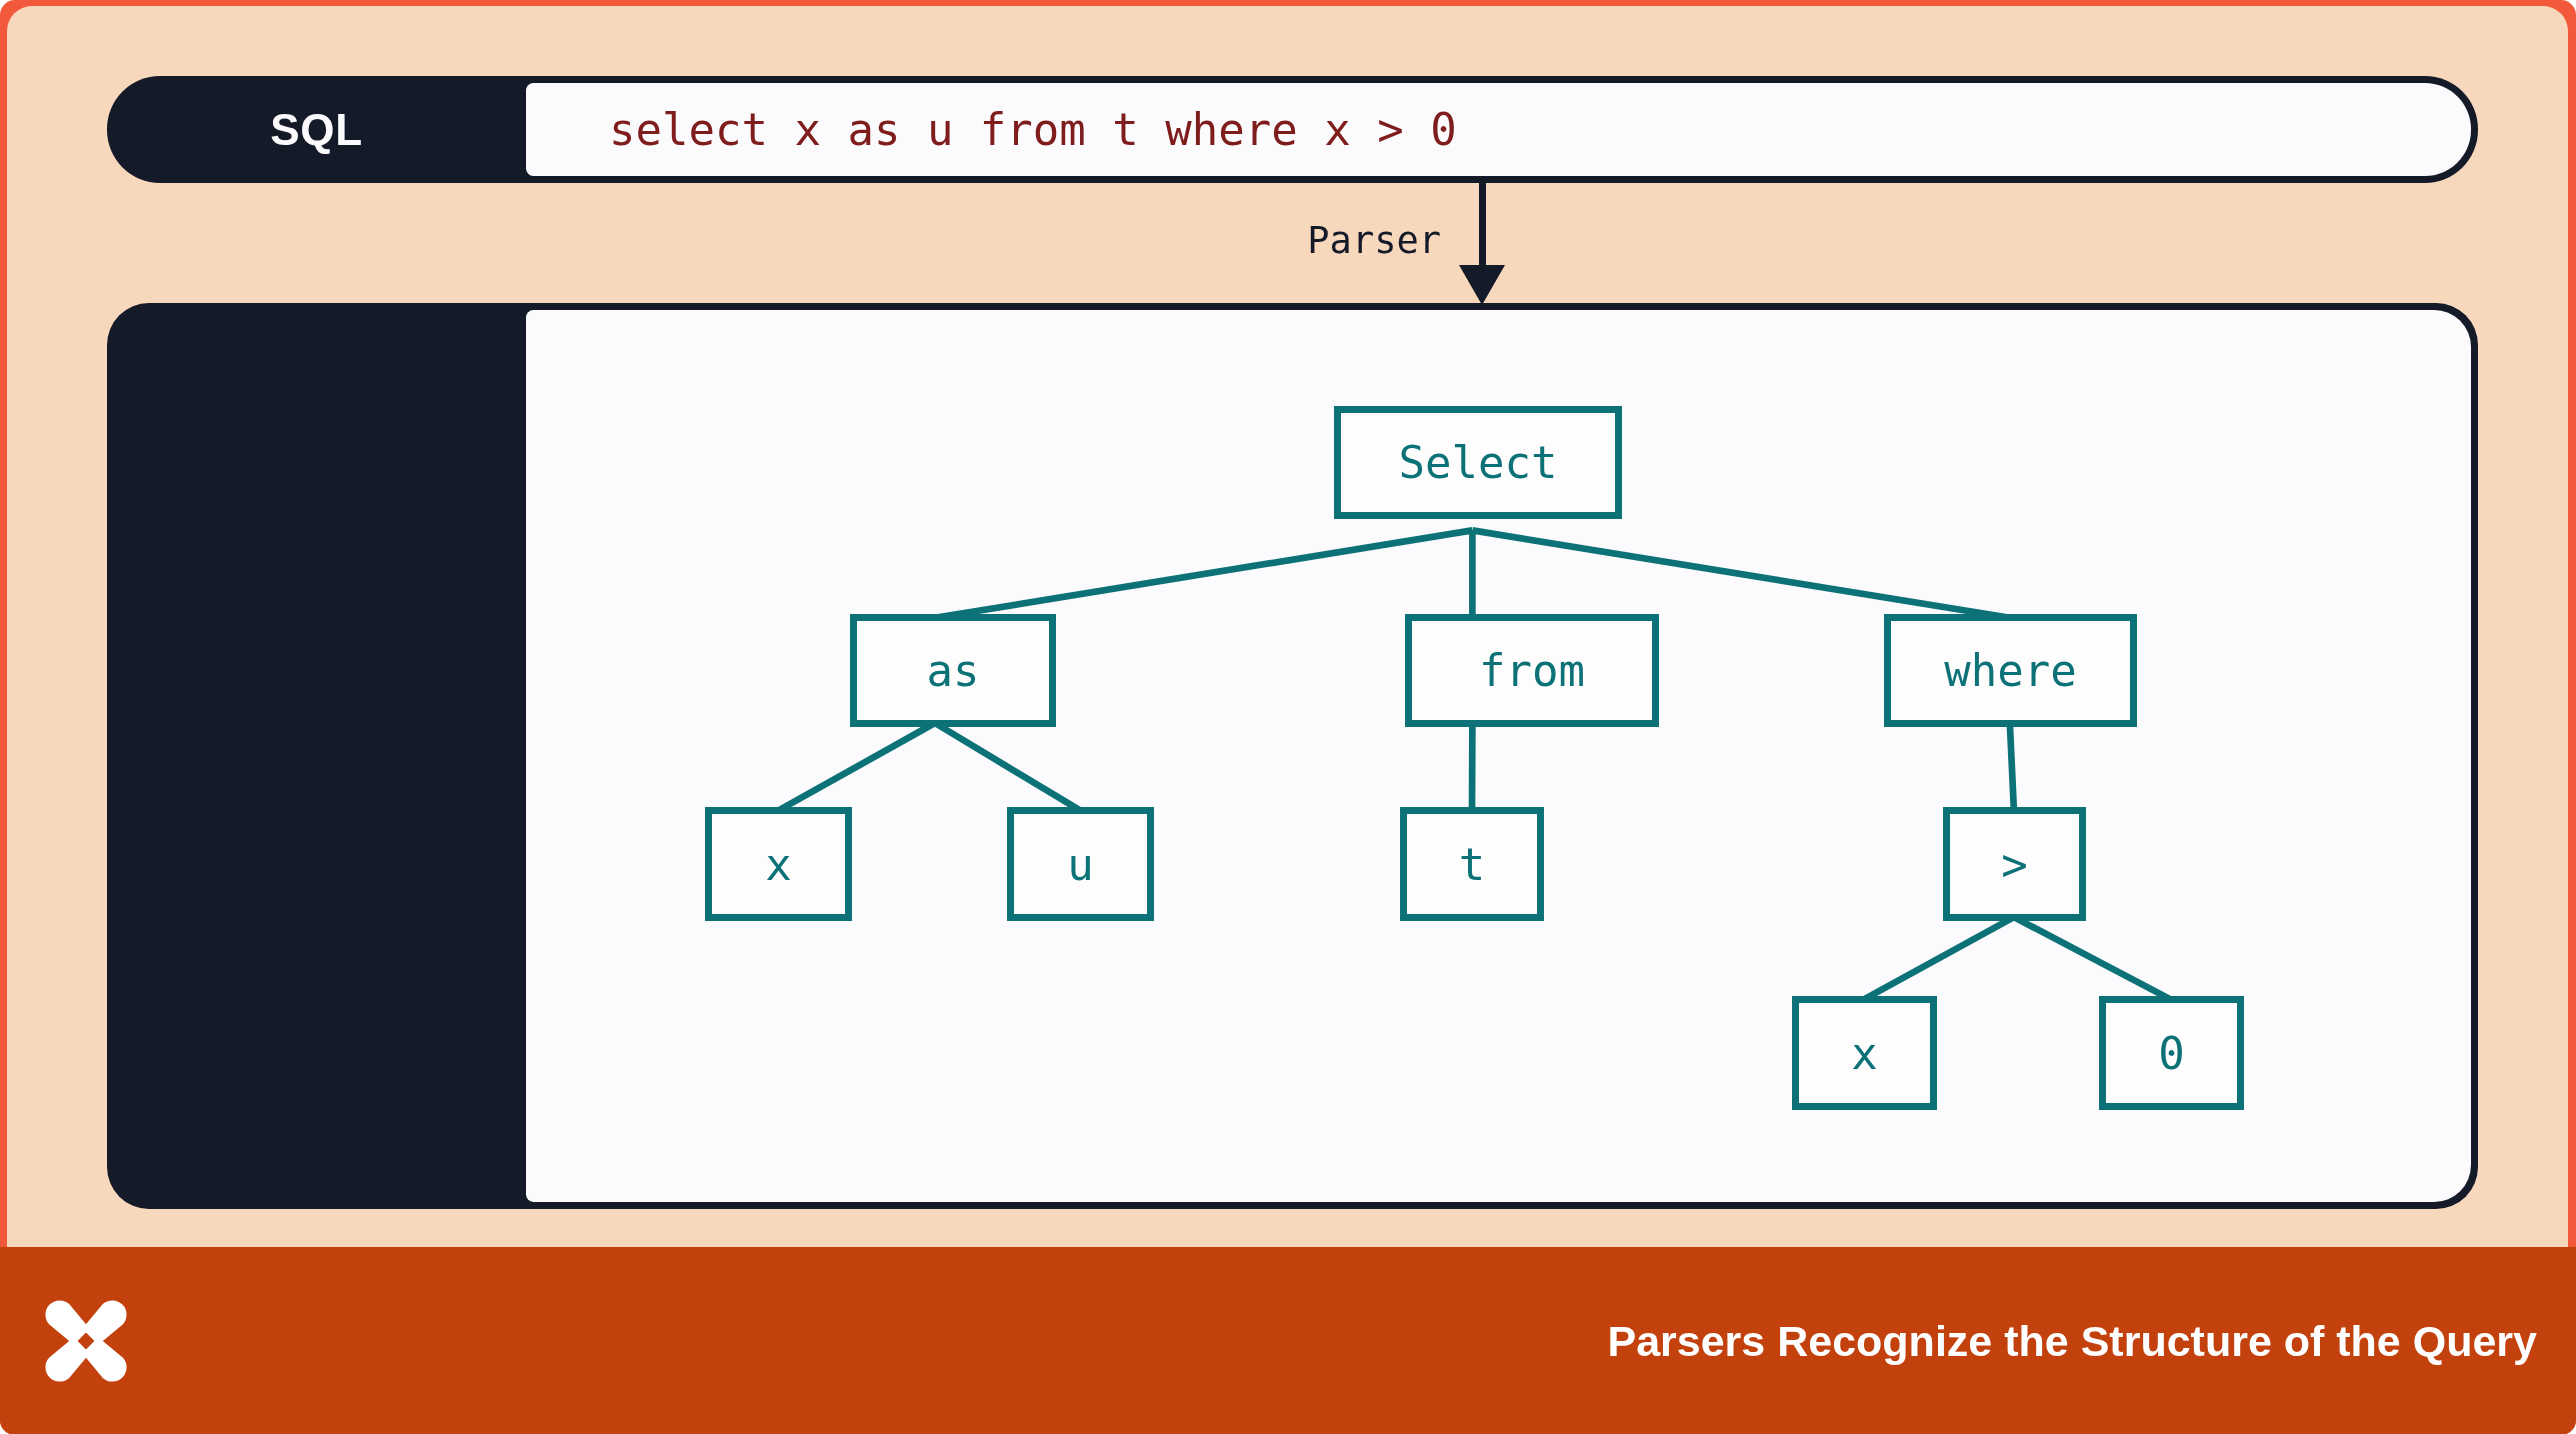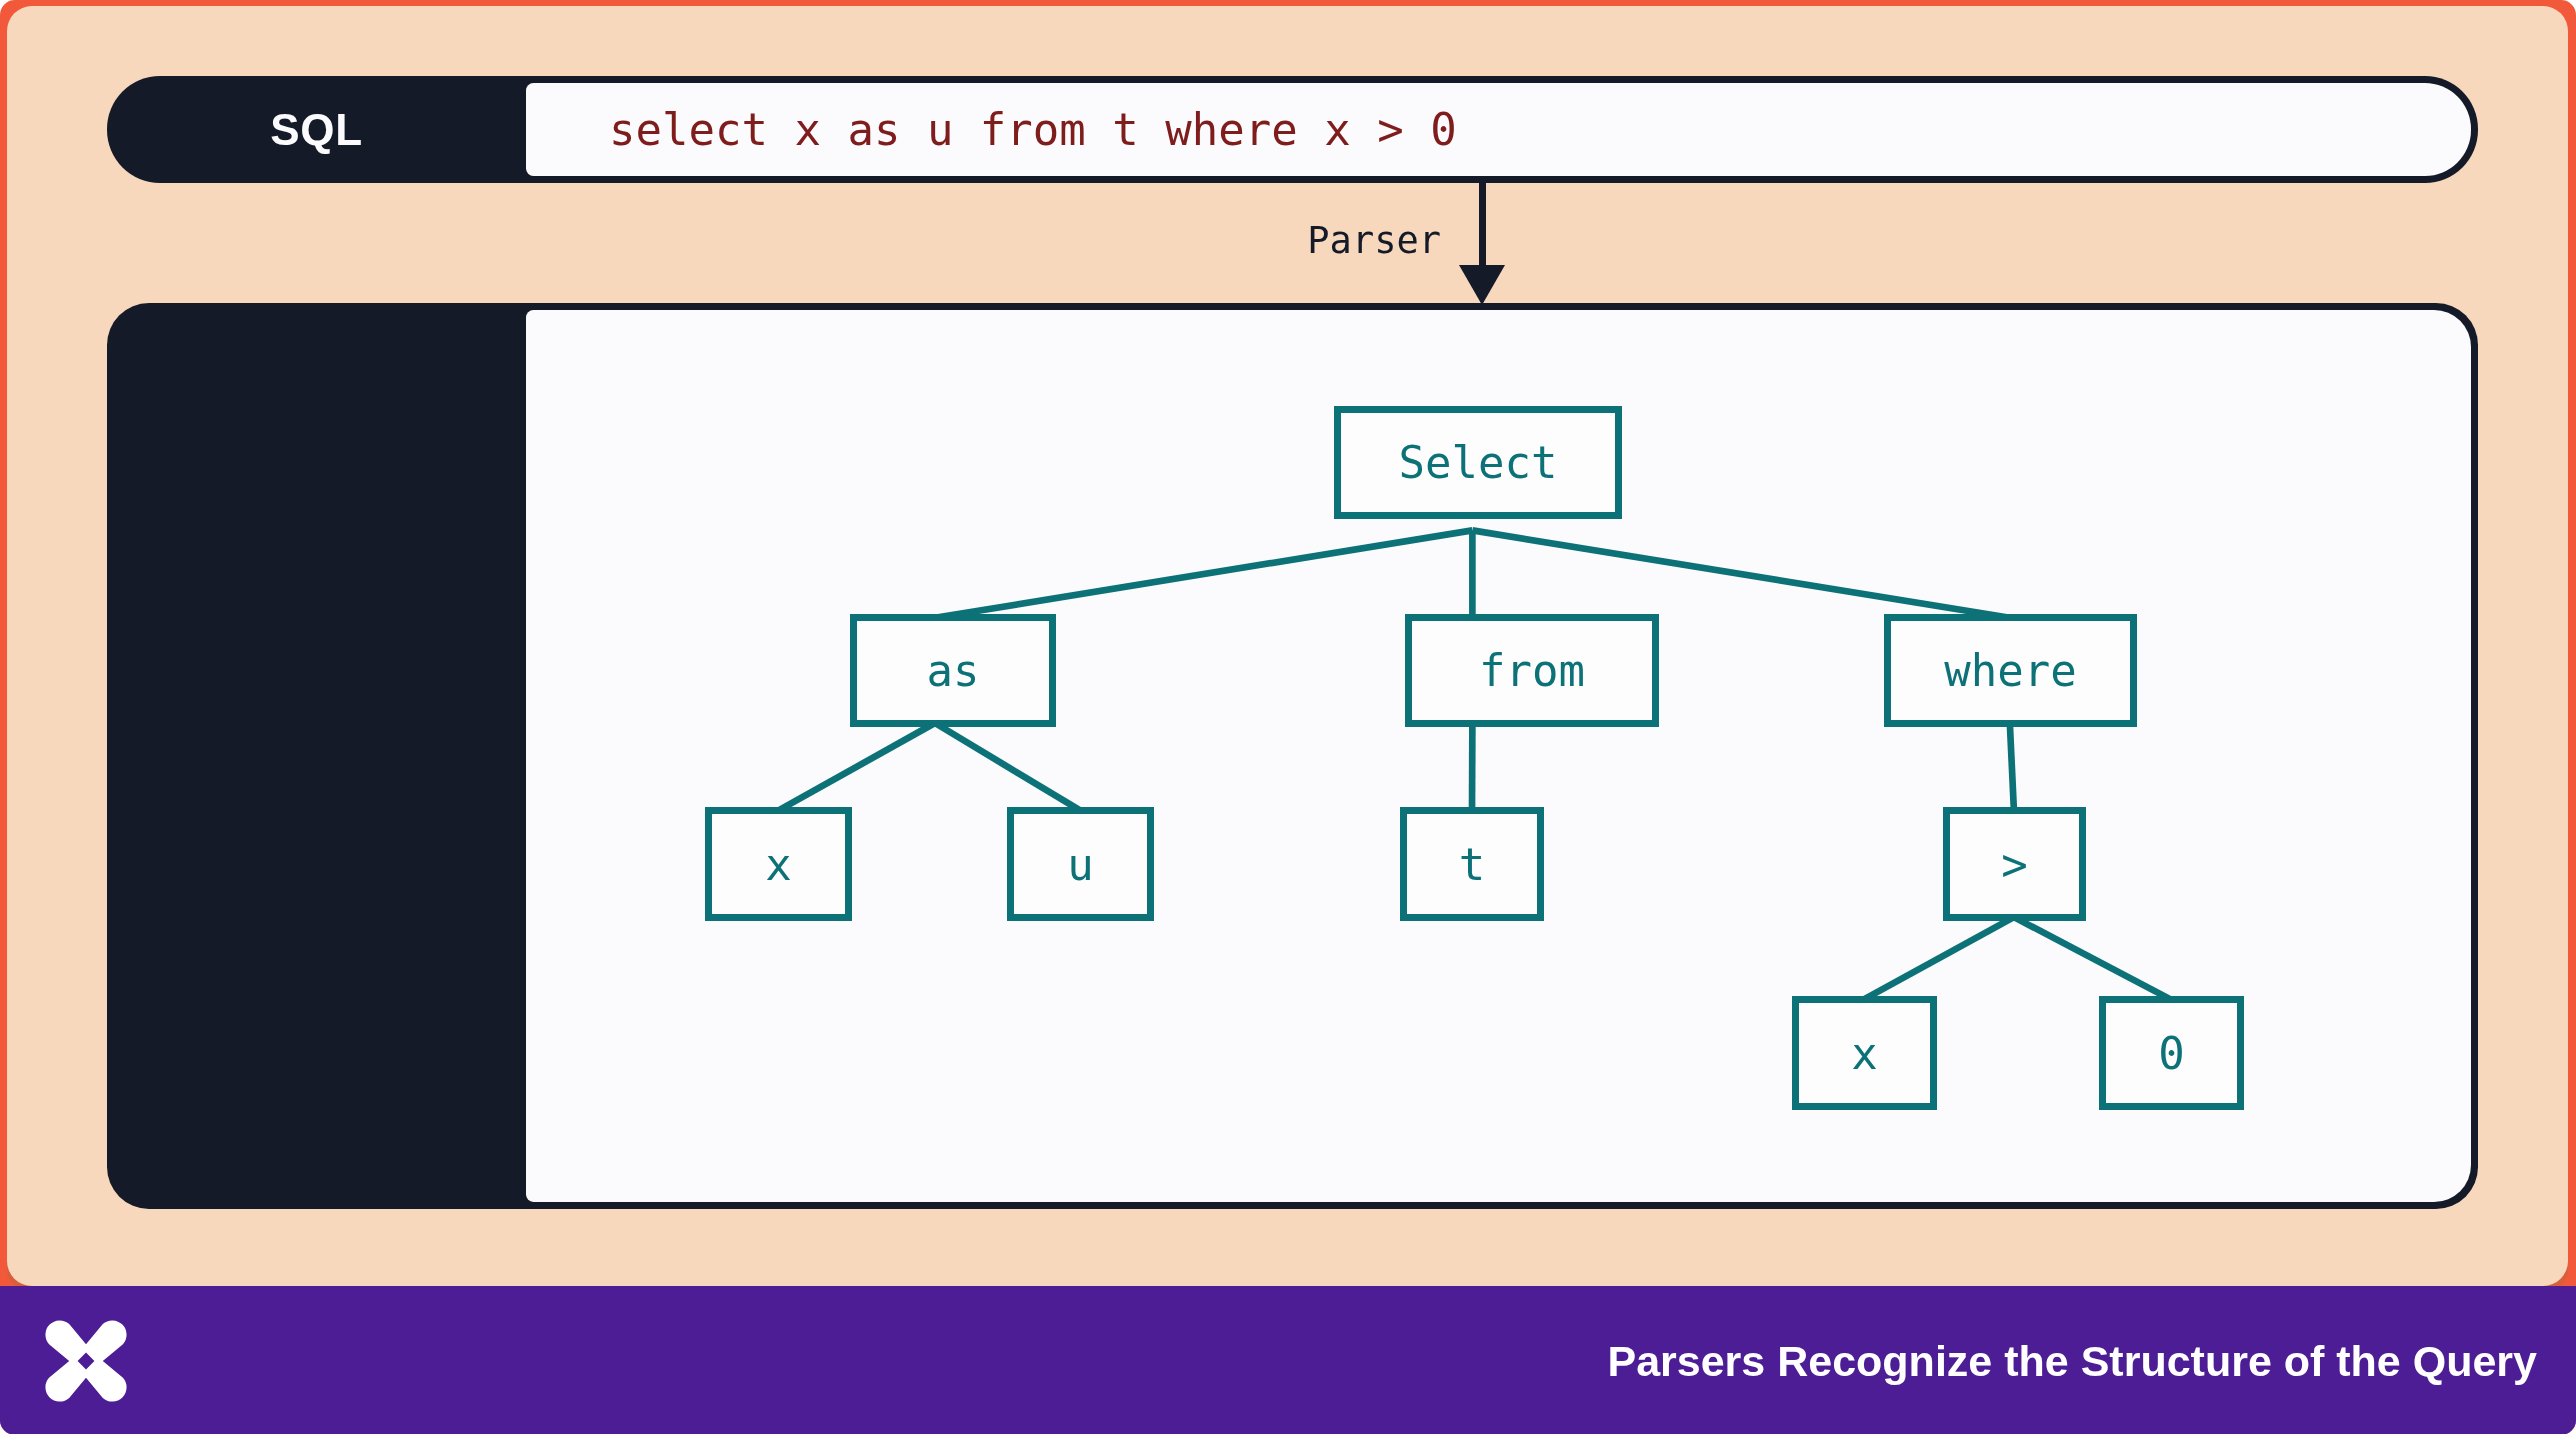--- a/index.html
+++ b/index.html
@@ -31,21 +31,21 @@
                       color:#FBFBFD;font-size:40px;font-weight:700;}
   .tree-content{position:absolute;left:419px;top:7.4px;right:7.4px;bottom:7.4px;background:#FBFBFD;
                 border-radius:7.4px 37px 37px 7.4px;overflow:hidden;}
   .tree-content svg.edges{position:absolute;left:0;top:0;width:100%;height:100%;}
   .tree-content svg.edges line{stroke:#0D7277;stroke-width:9;}
   .node{position:absolute;box-sizing:border-box;border:7.4px solid #0D7277;background:#FDFDFE;
         display:flex;align-items:center;justify-content:center;
         font-family:"DejaVu Sans Mono",monospace;font-size:44px;color:#0D7277;}
 
   
-  .footer{position:absolute;left:0;bottom:0;width:100%;height:149px;background:#4c1d95;}
+  .footer{position:absolute;left:0;bottom:0;width:100%;height:188px;background:#c2410c;}
   .footer-logo{position:absolute;left:44px;top:50%;transform:translateY(-50%);width:84px;height:84px;}
   .footer-title{position:absolute;right:39px;top:50%;transform:translateY(-50%);
                 color:#FFFFFF;font-size:43px;font-weight:700;white-space:nowrap;}
 </style>
 </head>
 <body>
 
 <div class="canvas">
 
   <div class="panel"></div>

